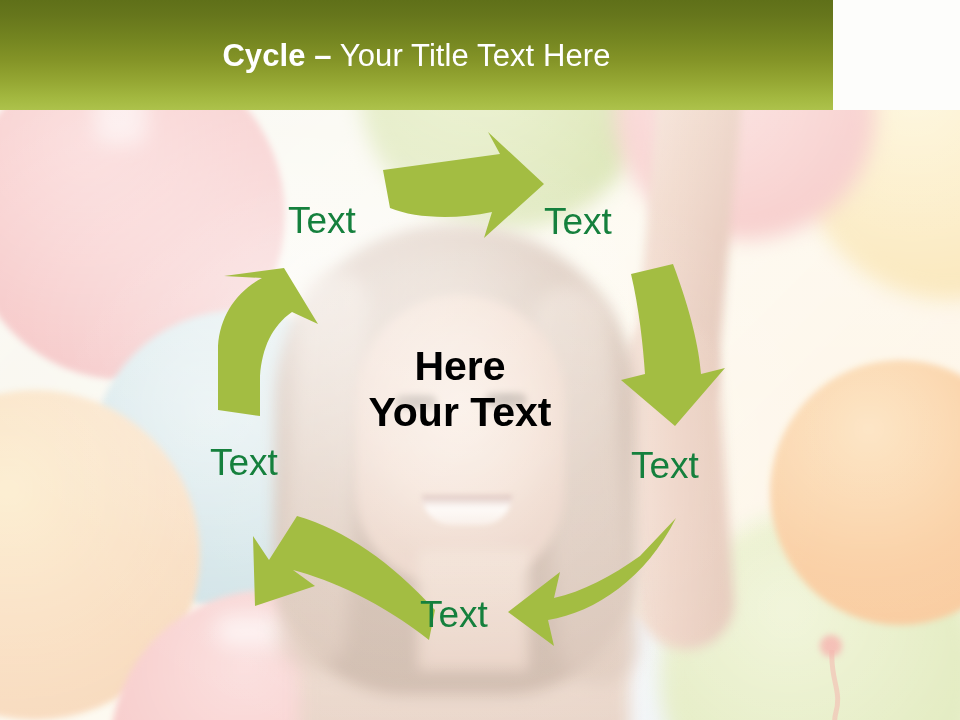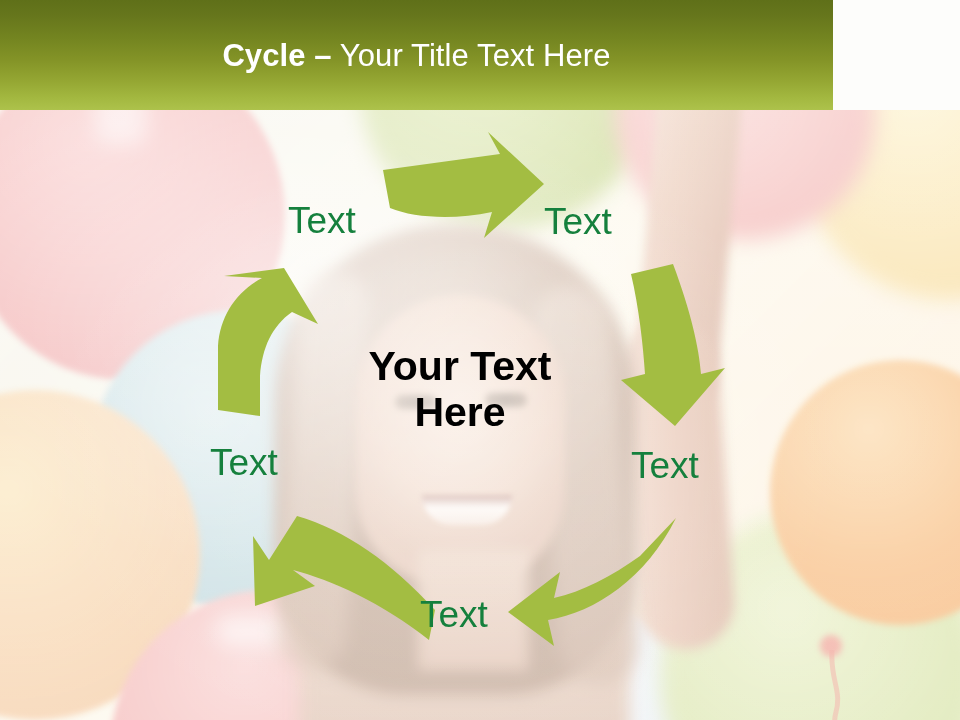--- a/index.html
+++ b/index.html
@@ -212,22 +212,22 @@
 
   <div class="lbl" style="left:544px;top:203px;">Text</div>
 
   <div class="lbl" style="left:631px;top:447px;">Text</div>
 
   <div class="lbl" style="left:420px;top:596px;">Text</div>
 
   <div class="lbl" style="left:210px;top:444px;">Text</div>
 
   <div id="center-label" style="left:330px;top:344px;width:260px;">
+    <div>Here</div>
     <div>Your Text</div>
-    <div>Here</div>
   </div>
 
   <div id="header">
     <div id="header-title">
       <span class="b">Cycle –</span><span> Your Title Text Here</span>
     </div>
   </div>
 
 </div>
 

